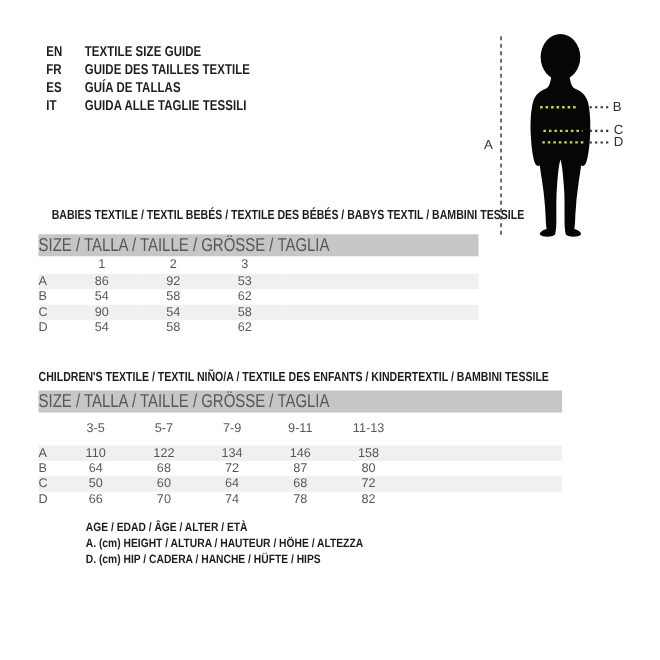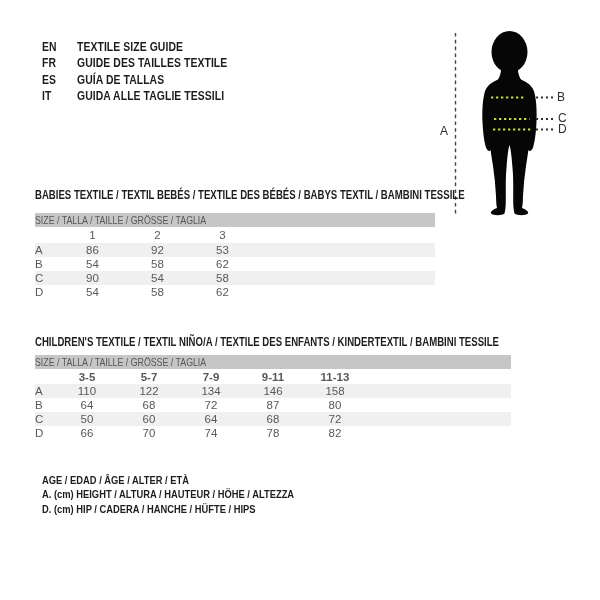--- a/index.html
+++ b/index.html
@@ -19,32 +19,32 @@
   .fig-svg{position:absolute;left:0;top:0;pointer-events:none;}
   .fig-label{position:absolute;font-size:12px;line-height:12px;color:#2e2e2e;}
 
   
   .sec-title{position:absolute;left:35px;font-size:12px;line-height:13px;font-weight:700;color:#1d1d1b;}
 
   
   table.size-table{position:absolute;left:35px;border-collapse:collapse;table-layout:fixed;
     color:#58585a;font-size:11.5px;border-spacing:0;}
   table.size-table th,table.size-table td{padding:0;margin:0;font-weight:400;}
-  th.bar{background:#c6c6c6;height:14px;text-align:left;padding-left:6px;color:#57575a;font-size:11px;}
+  th.bar{background:#c6c6c6;height:14px;text-align:left;padding-left:6px;color:#57575a;font-size:17px;}
   tr.sizes td{text-align:center;}
   tbody td{text-align:center;}
   tr.stripe{background:#f0f0f0;}
   td.rlabel{text-align:left;padding-left:10px;}
   #babies-table tr.sizes td{height:16px;}
-  #children-table tr.sizes td{height:15px;font-weight:bold;}
+  #children-table tr.sizes td{height:30px;}
   tbody tr td{height:14px;}
 
   
   .legend{position:absolute;left:42px;top:473px;font-size:11px;font-weight:700;color:#1d1d1b;}
-  .legend-line{height:14.33px;display:flex;align-items:center;}
+  .legend-line{height:14.33px;display:flex;align-items:center;margin-left:36px;}
 </style>
 </head>
 <body>
 
 <div class="canvas">
 
   <svg class="fig-svg" width="600" height="600" viewBox="0 0 600 600">
 
     <line x1="455.5" y1="33" x2="455.5" y2="215" stroke="#454545" stroke-width="1.4" stroke-dasharray="3.6 3.2"></line>
 
@@ -120,21 +120,21 @@
     <div class="lang-row">
       <span class="lang-code cond">ES</span>
       <span class="cond">GUÍA DE TALLAS</span>
     </div>
     <div class="lang-row">
       <span class="lang-code cond">IT</span>
       <span class="cond">GUIDA ALLE TAGLIE TESSILI</span>
     </div>
   </div>
 
-  <div class="sec-title" style="top:189px;">
+  <div class="sec-title" style="top:189px;margin-left:12px;">
     <span class="cond">BABIES TEXTILE / TEXTIL BEBÉS / TEXTILE DES BÉBÉS / BABYS TEXTIL / BAMBINI TESSILE</span>
   </div>
   <table class="size-table" id="babies-table" style="top:213px;width:400px;">
     <colgroup>
       <col style="width:25px">
         <col style="width:65px">
         <col style="width:65px">
         <col style="width:65px">
         <col style="width:180px">
     </colgroup>

